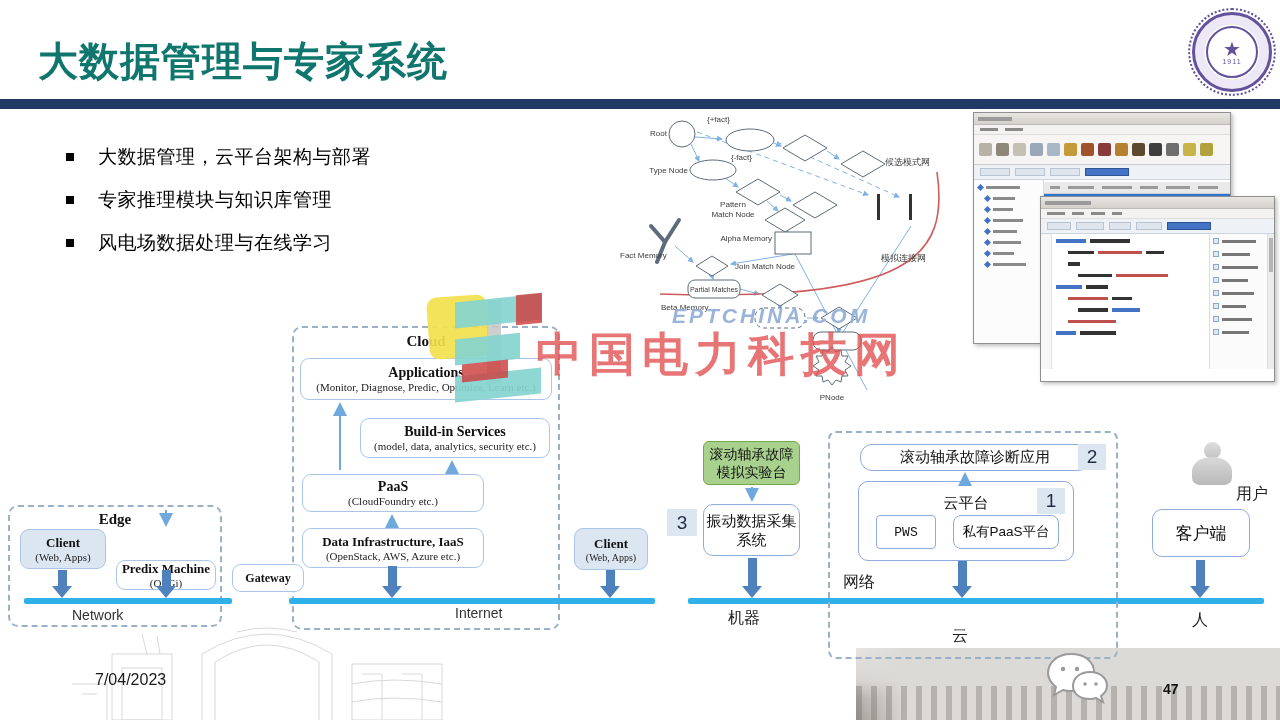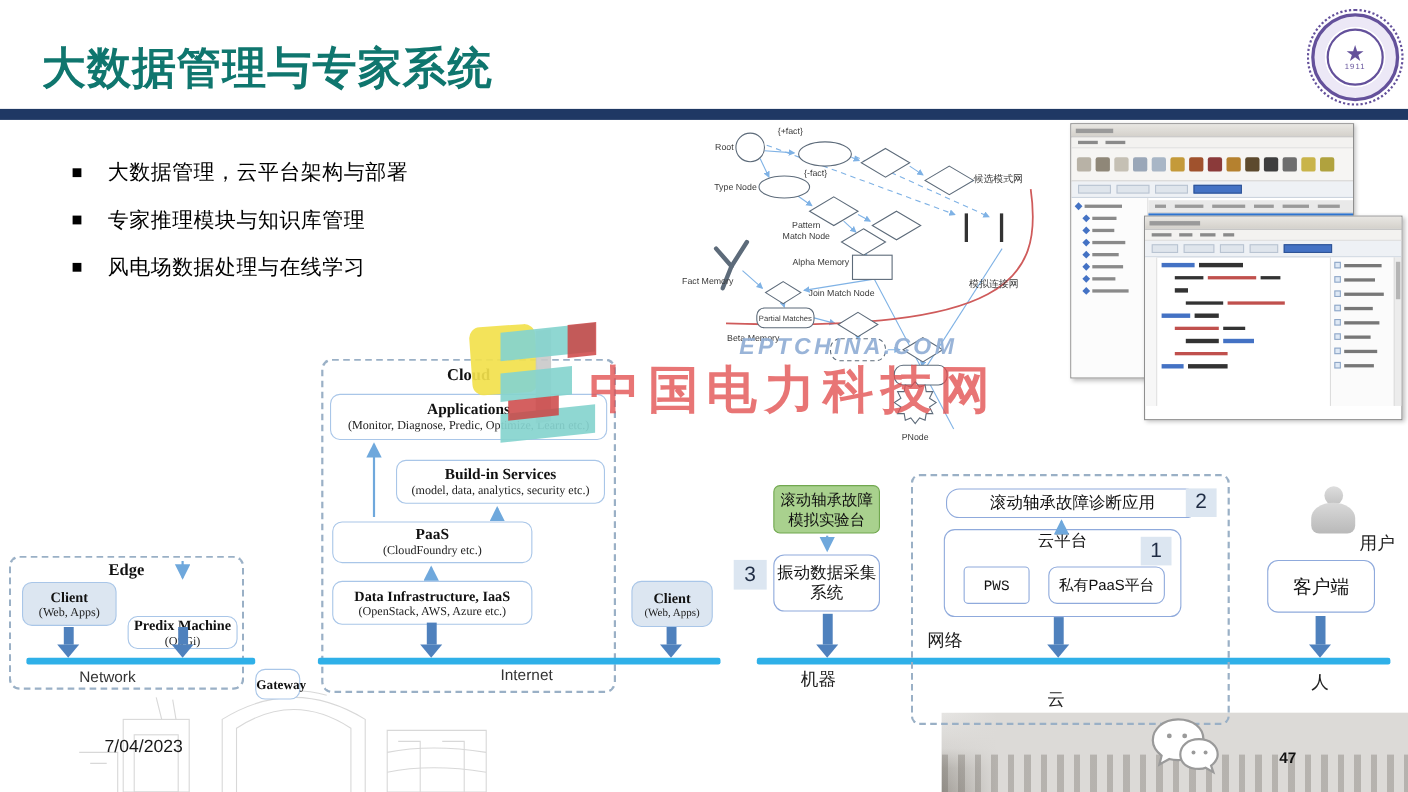--- a/index.html
+++ b/index.html
@@ -468,21 +468,21 @@
     <div class="gsub">(OSGi)</div>
   </div>
   <div class="abs gbox fill-blue" style="left:574px;top:528px;width:74px;height:42px">
     <div class="gtitle" style="font-size:13px">Client</div>
     <div class="gsub" style="font-size:10px">(Web, Apps)</div>
   </div>
 
   <div class="busline" style="left:24px;top:598px;width:208px"></div>
   <div class="busline" style="left:289px;top:598px;width:366px"></div>
   <div class="busline" style="left:688px;top:598px;width:576px"></div>
-  <div class="abs gbox" style="left:232px;top:608px;width:41px;height:28;height:28px;z-index:3">
+  <div class="abs gbox" style="left:232px;top:564px;width:72px;height:28;height:28px;z-index:3">
     <div class="gtitle" style="font-size:12px">Gateway</div>
   </div>
   <div class="abs netlabel" style="left:72px;top:607px">Network</div>
   <div class="abs netlabel" style="left:455px;top:605px">Internet</div>
 
   <div class="varrow" style="left:52px;top:570px;height:28px">
       <div class="shaft"></div>
       <div class="head"></div>
     </div>
   <div class="varrow" style="left:156px;top:570px;height:28px">
@@ -514,21 +514,21 @@
 模拟实验台</div>
   <div class="cnbox pre" style="left:703px;top:504px;width:97px;height:52px;border-radius:10px;font-size:15px">振动数据采集
 系统</div>
   <div class="badge" style="left:667px;top:509px;width:30px;height:27px">3</div>
 
   <div class="abs dash" style="left:828px;top:431px;width:290px;height:228px;border-radius:8px"></div>
   <div class="cnbox" style="left:860px;top:444px;width:230px;height:27px;border-radius:12px;font-size:15px">滚动轴承故障诊断应用</div>
   <div class="badge" style="left:1078px;top:444px;width:28px;height:26px">2</div>
 
   <div class="abs" style="left:858px;top:481px;width:216px;height:80px;background:#fff;border:1.5px solid #8faadc;border-radius:10px">
-    <div style="text-align:center;font-size:15px;margin-top:0">云平台</div>
+    <div style="text-align:center;font-size:15px;margin-top:12px">云平台</div>
     <div class="cnbox" style="left:17px;top:33px;width:60px;height:34px;border-width:1px;border-radius:4px;font-size:13px;font-family:'Liberation Mono',monospace">PWS</div>
     <div class="cnbox" style="left:94px;top:33px;width:106px;height:34px;border-width:1px;border-radius:8px;font-size:13.5px">私有PaaS平台</div>
     <div class="badge" style="right:8px;top:6px;width:28px;height:26px">1</div>
   </div>
 
   <div class="abs zone-cn" style="left:843px;top:572px">网络</div>
   <div class="abs zone-cn" style="left:728px;top:608px">机器</div>
   <div class="abs zone-cn" style="left:952px;top:626px">云</div>
   <div class="abs zone-cn" style="left:1192px;top:610px">人</div>
 

